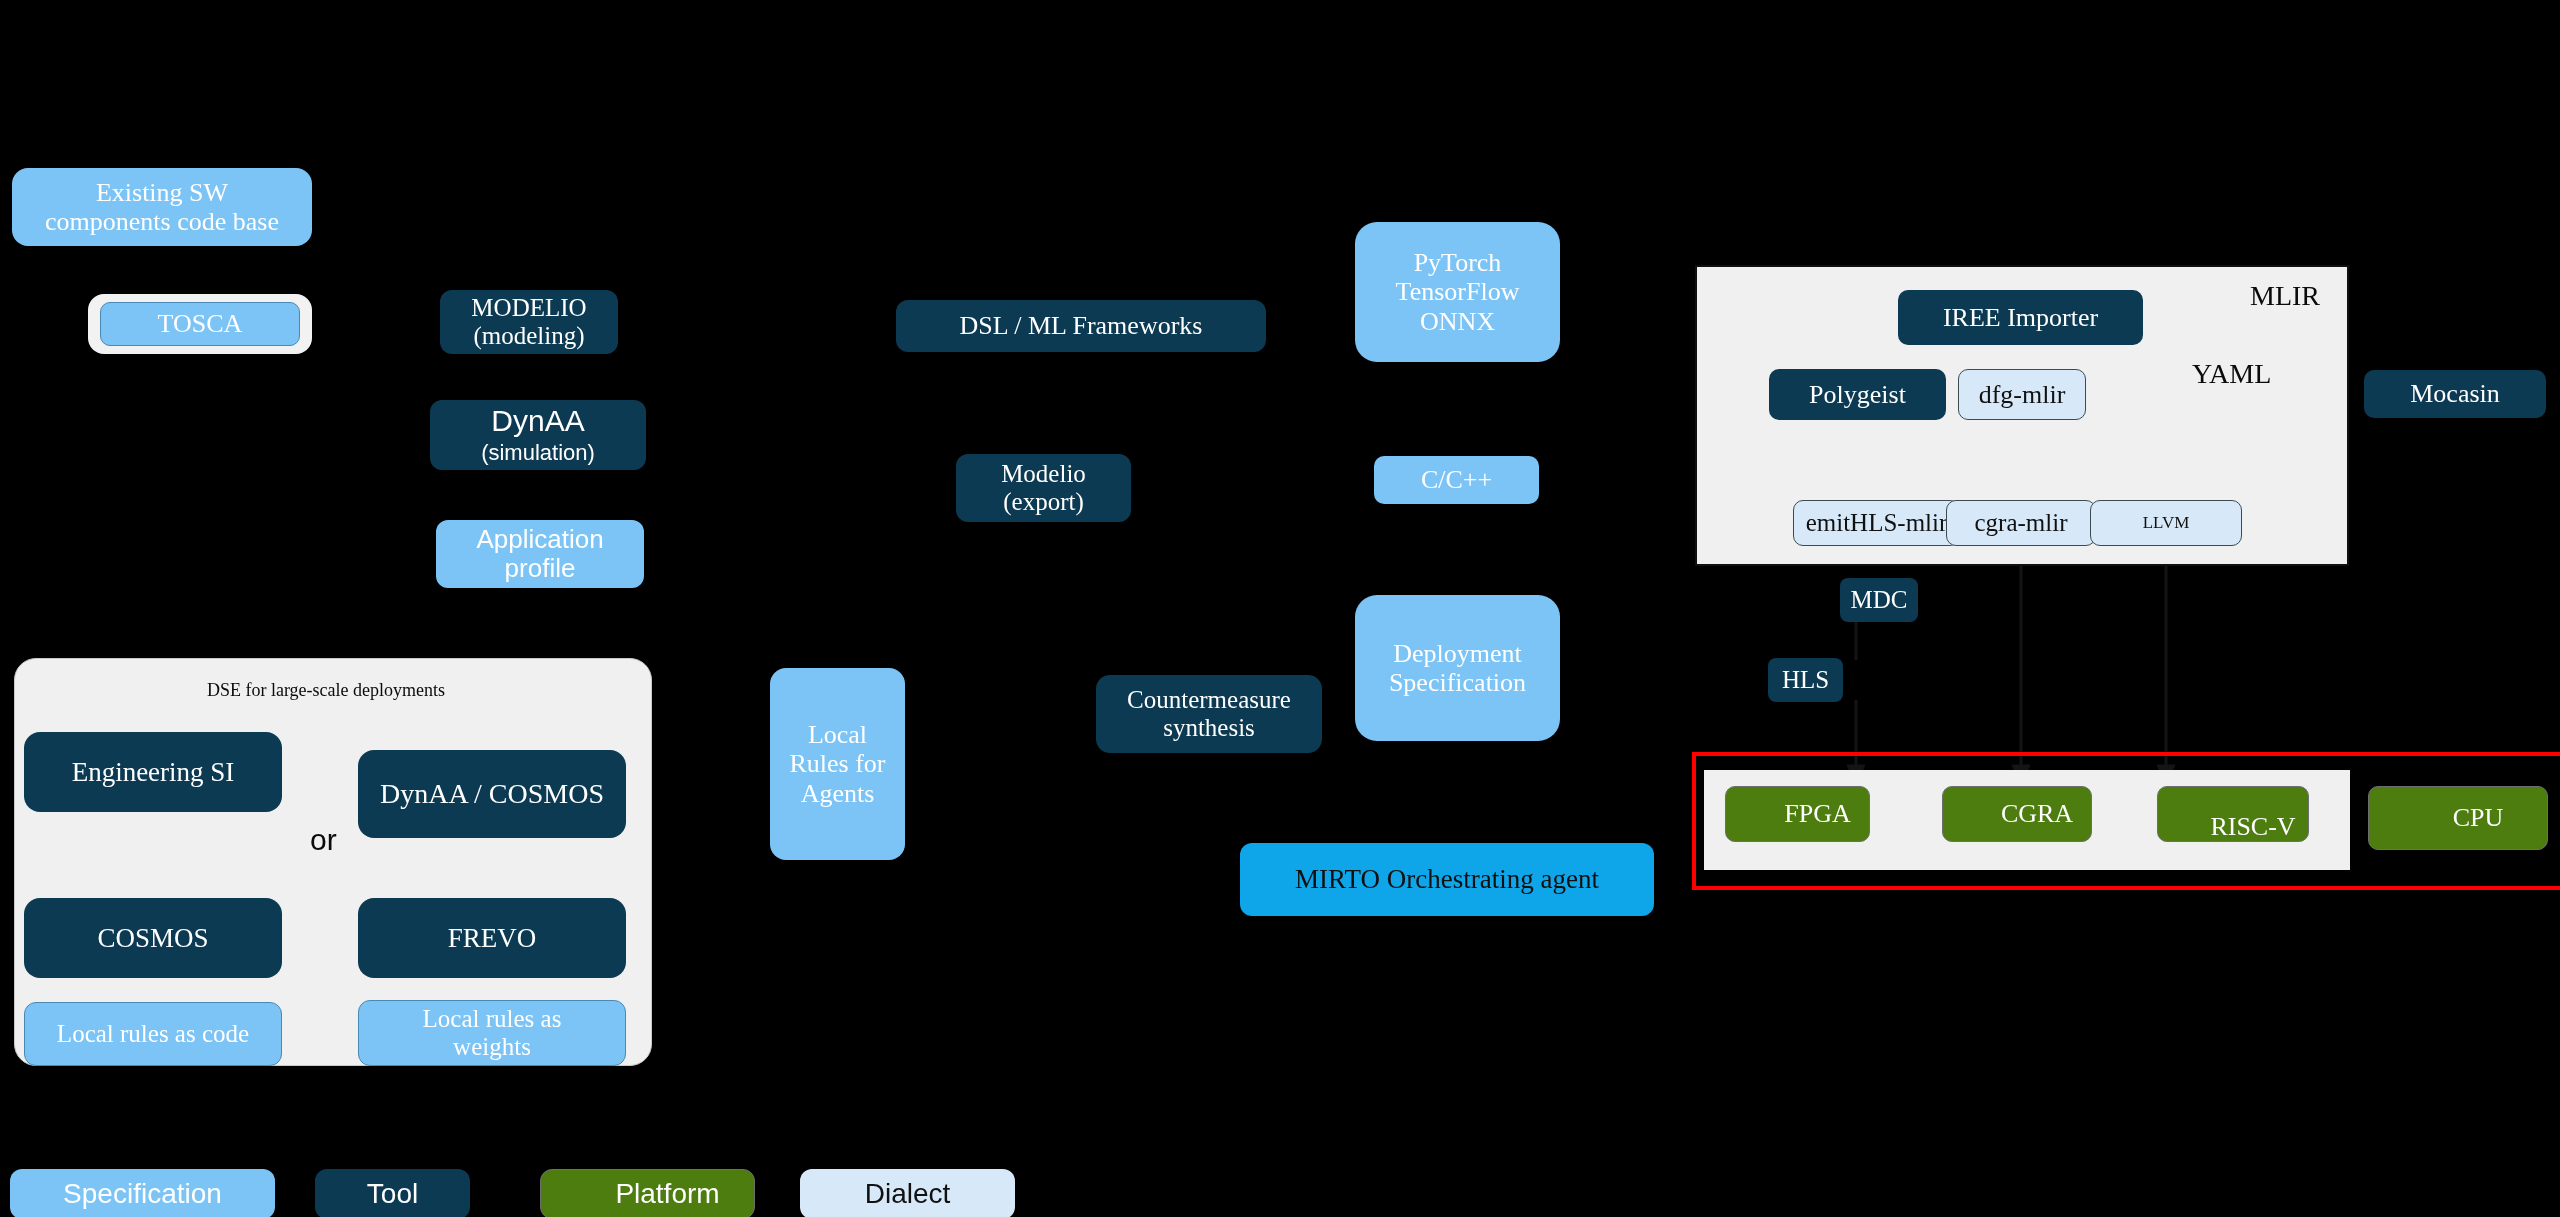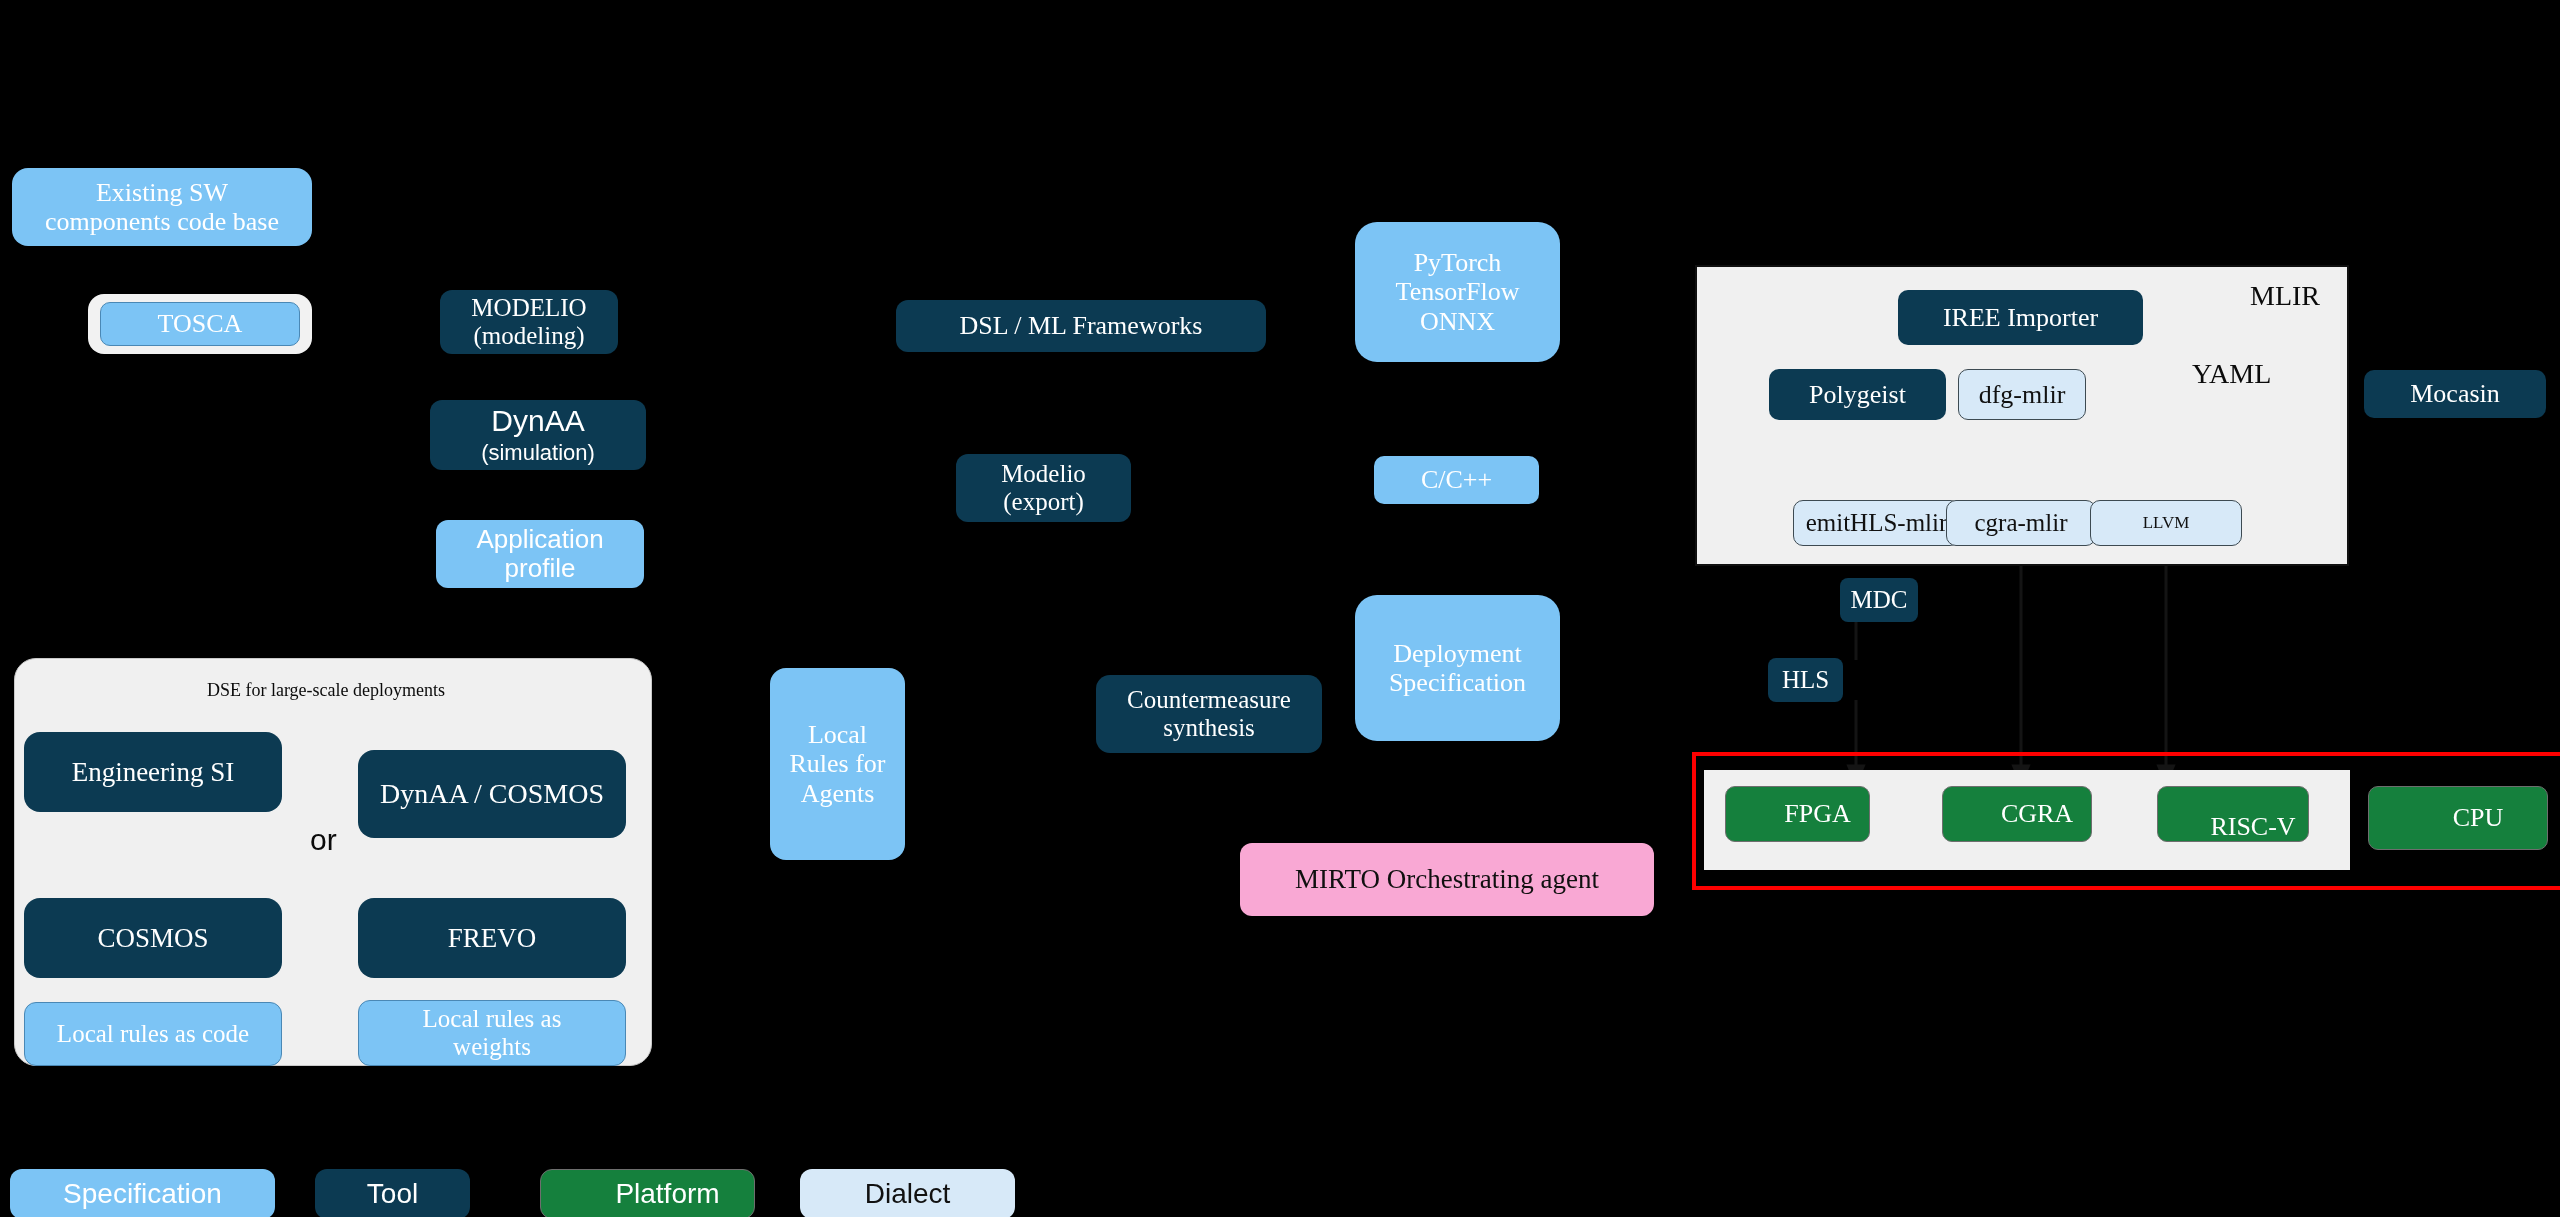--- a/index.html
+++ b/index.html
@@ -5,23 +5,23 @@
   html,body{margin:0;padding:0;background:#000;}
   body{width:2560px;height:1217px;position:relative;overflow:hidden;
        font-family:"Liberation Serif", serif;}
   .stage{position:absolute;left:0;top:0;width:2560px;height:1217px;}
 
   .box{position:absolute;box-sizing:border-box;display:flex;align-items:center;
        justify-content:center;text-align:center;line-height:1.12;
        border-radius:14px;}
   .spec{background:#7CC4F5;color:#ffffff;}
   .tool{background:#0c3a52;color:#ffffff;}
-  .plat{background:#15803d;color:#ffffff;border:1px solid #6e6e6e;padding-left:40px;}
+  .plat{background:#4d7c0f;color:#ffffff;border:1px solid #6e6e6e;padding-left:40px;}
   .dial{background:#d7e9f8;color:#111111;border:1px solid #3d4a52;}
-  .agent{background:#f9a8d4;color:#101010;}
+  .agent{background:#0ea5e9;color:#101010;}
   .sans{font-family:"Liberation Sans", sans-serif;}
 
   .panel{position:absolute;box-sizing:border-box;background:#f0f0f0;
          border:2px solid #101010;}
   .dsepanel{position:absolute;box-sizing:border-box;background:#f0f0f0;
             border:1px solid #c9c9c9;border-radius:22px;}
   .redbox{position:absolute;box-sizing:border-box;border:4px solid #fe0000;
           background:transparent;}
   .platstrip{position:absolute;box-sizing:border-box;background:#f0f0f0;}
   .toscaframe{position:absolute;box-sizing:border-box;background:#f2f2f2;

